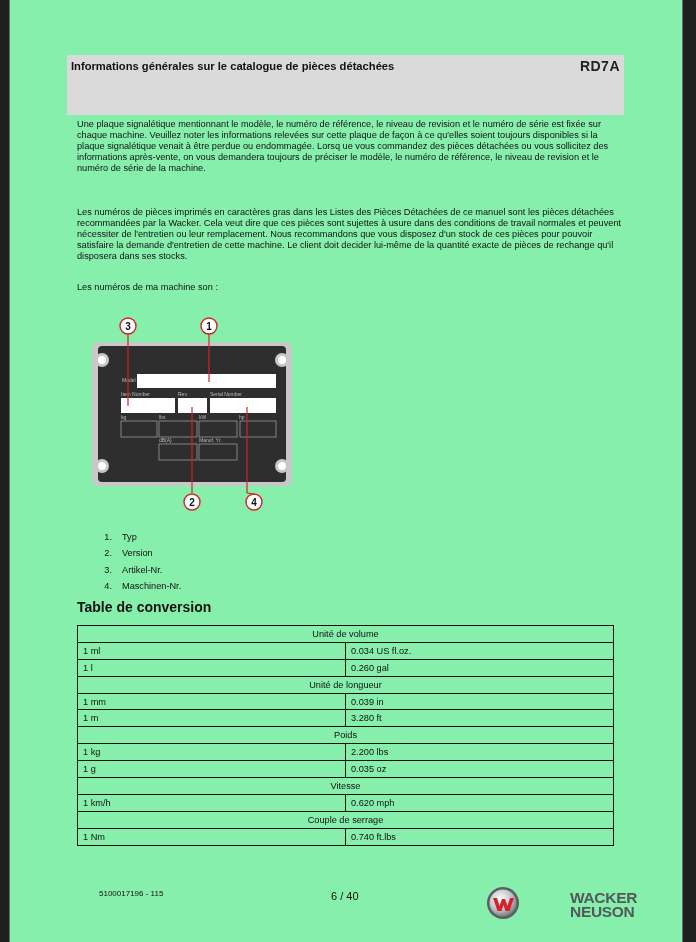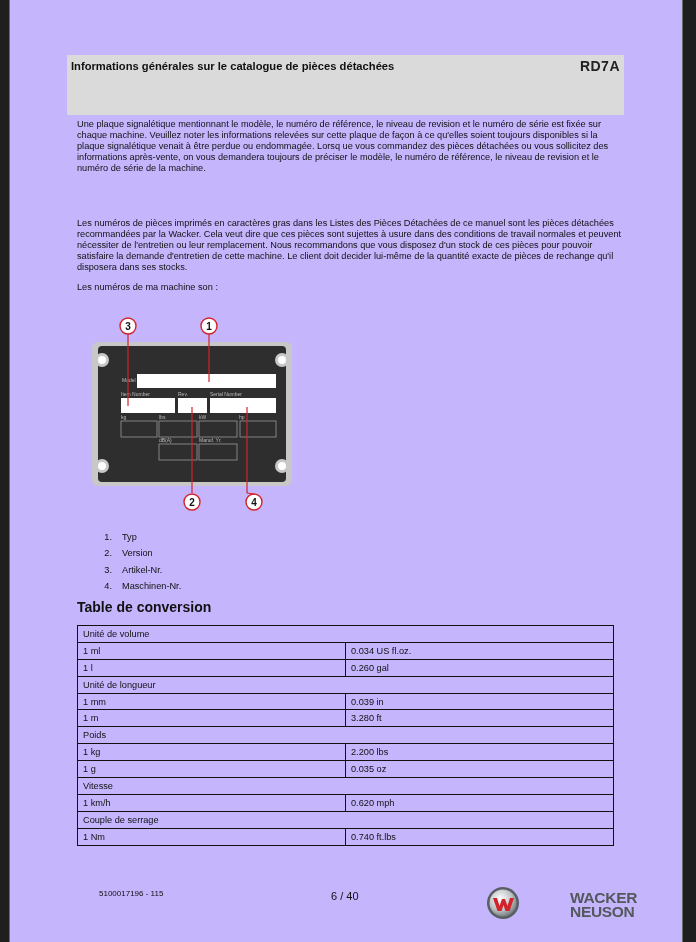--- a/index.html
+++ b/index.html
@@ -3,57 +3,57 @@
 <meta charset="utf-8">
 <style>
   html, body { margin: 0; padding: 0; }
   body {
     width: 696px; height: 942px; position: relative; overflow: hidden;
     background: #1f1f1f;
     font-family: "Liberation Sans", sans-serif; color: #111;
   }
   .page {
     position: absolute; left: 10px; top: 0; width: 672px; height: 942px;
-    background: #c4b5fd;
+    background: #86efac;
   }
   .edge-l { position:absolute; left:9px; top:0; width:1px; height:942px; background:#6a6a6a; }
   .edge-r { position:absolute; left:682px; top:0; width:1px; height:942px; background:#6a6a6a; }
 
   .header {
     position: absolute; left: 57px; top: 55px; width: 557px; height: 60px;
     background: #dadadb;
   }
   .header-title {
     position: absolute; left: 4px; top: 5px; font-size: 11.2px; font-weight: bold; color: #111;
   }
   .header-model {
     position: absolute; right: 4px; top: 3px; font-size: 14px; font-weight: bold; letter-spacing: 0.5px; color: #222;
   }
 
   .para {
     position: absolute; left: 67px; width: 545px; font-size: 9.2px; line-height: 10.9px; color: #111;
   }
   .p1 { top: 119px; }
-  .p2 { top: 218px; }
+  .p2 { top: 207px; }
   .p3 { top: 282px; }
 
   .plate-wrap { position: absolute; left: 82px; top: 312px; width: 210px; height: 204px; }
 
   .legend { position: absolute; left: 84px; top: 532px; font-size: 9.2px; }
   .legend .li { height: 16.3px; display: flex; }
   .legend .num { width: 18px; text-align: right; margin-right: 10px; }
 
   .table-title { position: absolute; left: 67px; top: 599px; font-size: 14px; font-weight: bold; }
 
   table.conv {
     position: absolute; left: 67px; top: 625px; width: 537px;
     border-collapse: collapse; font-size: 9.2px;
   }
   table.conv td { border: 1px solid #111; height: 15.9px; padding: 0 5px; }
-  table.conv td.section { }
+  table.conv td.section { text-align: center; }
   table.conv td.left { width: 257px; }
 
   .footer-doc { position: absolute; left: 57px; top: 889px; font-size: 8px; padding-left: 32px; }
   .footer-page { position: absolute; left: 321px; top: 890px; font-size: 11px; }
   .logo { position: absolute; left: 476px; top: 884px; width: 140px; height: 40px; }
   .brand { position: absolute; left: 560px; top: 891px; font-size: 15.5px; font-weight: bold; color: #53585c; line-height: 13.5px; letter-spacing: -0.3px; }
 </style>
 </head>
 <body>
 

